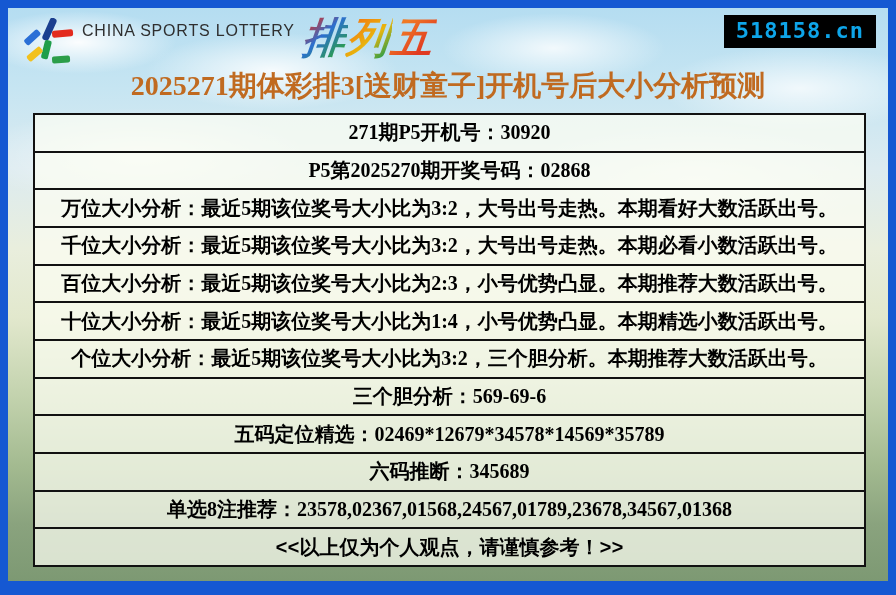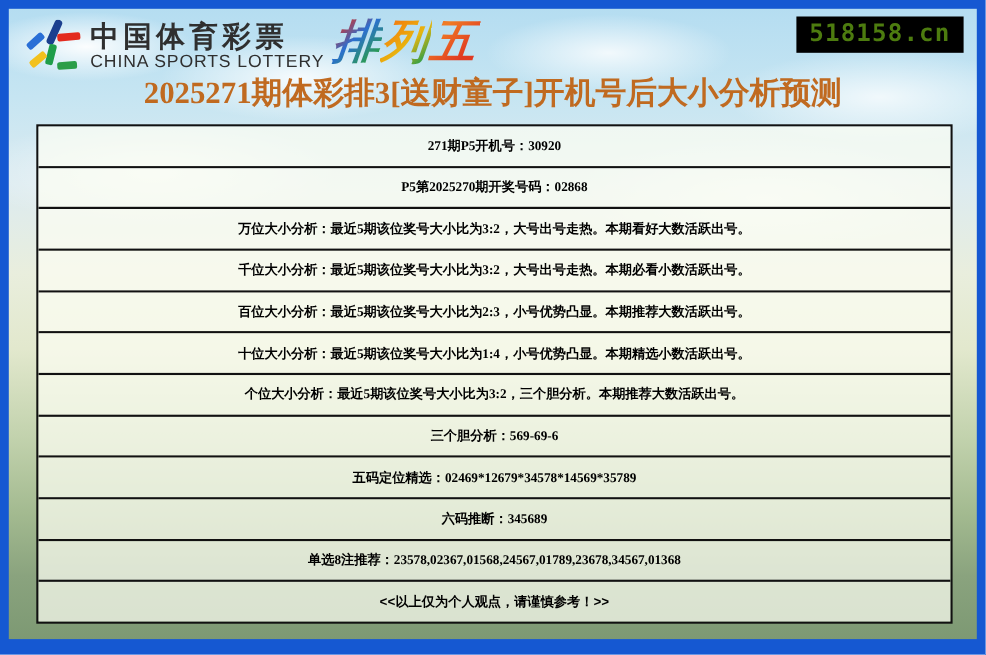--- a/index.html
+++ b/index.html
@@ -65,21 +65,21 @@
     padding-right: 2px;
   }
   .product .p0 { background-image: linear-gradient(135deg, #d93025 12%, #2b6fd0 45%, #2b9e49 85%); }
   .product .p1 { background-image: linear-gradient(135deg, #f2820e 20%, #e8b50e 55%, #2b9e49 90%); }
   .product .p2 { background-image: linear-gradient(135deg, #f07a24 25%, #e03a22 75%); }
 
   .badge {
     position: absolute;
     top: 7px; right: 12px;
     background: #000;
-    color: #4d7c0f;
+    color: #0ea5e9;
     font-family: "DejaVu Sans Mono", "Liberation Mono", monospace;
     font-weight: bold;
     font-size: 22px;
     padding: 3px 12px 5px 12px;
     letter-spacing: 1px;
   }
 
   
   .title {
     height: 46px;
@@ -100,21 +100,21 @@
     flex-direction: column;
     border: 2px solid #111;
   }
   .row {
     flex: 1;
     display: flex;
     align-items: center;
     justify-content: center;
     border-bottom: 2px solid #111;
     background: rgba(252, 253, 242, 0.72);
-    font-size: 12px;
+    font-size: 20px;
     font-weight: bold;
     color: #000;
     white-space: nowrap;
     letter-spacing: 0px;
   }
   .row:last-child { border-bottom: none; font-family: Liberation Mono, monospace; }
 </style>
 </head>
 <body>
 
@@ -125,21 +125,20 @@
       <div class="logo-group">
         <svg class="logo-icon" viewBox="0 0 54 48" xmlns="http://www.w3.org/2000/svg">
           <rect x="24" y="-1" width="7" height="24" rx="3" fill="#1b3f8f" transform="rotate(24 27 11)"></rect>
           <rect x="30" y="12" width="21" height="7" rx="2" fill="#e32b1e" transform="rotate(-5 40 15)"></rect>
           <rect x="1" y="16" width="18" height="7" rx="2" fill="#2a6fd6" transform="rotate(-42 10 19)"></rect>
           <rect x="21" y="22" width="7" height="19" rx="2" fill="#1f9e4a" transform="rotate(14 24 31)"></rect>
           <rect x="4" y="33" width="17" height="7" rx="2" fill="#f2c11d" transform="rotate(-40 12 36)"></rect>
           <rect x="30" y="38" width="18" height="7" rx="2" fill="#2b9e49" transform="rotate(-4 39 41)"></rect>
         </svg>
         <div class="brand">
-          <div class="brand-cn">中国体育彩票</div>
           <div class="brand-en">CHINA SPORTS LOTTERY</div>
         </div>
         <div class="product">
           <span class="p0">排</span><span class="p1">列</span><span class="p2">五</span>
         </div>
       </div>
       <div class="badge">518158.cn</div>
     </div>
 
     <h1 class="title">2025271期体彩排3[送财童子]开机号后大小分析预测</h1>

